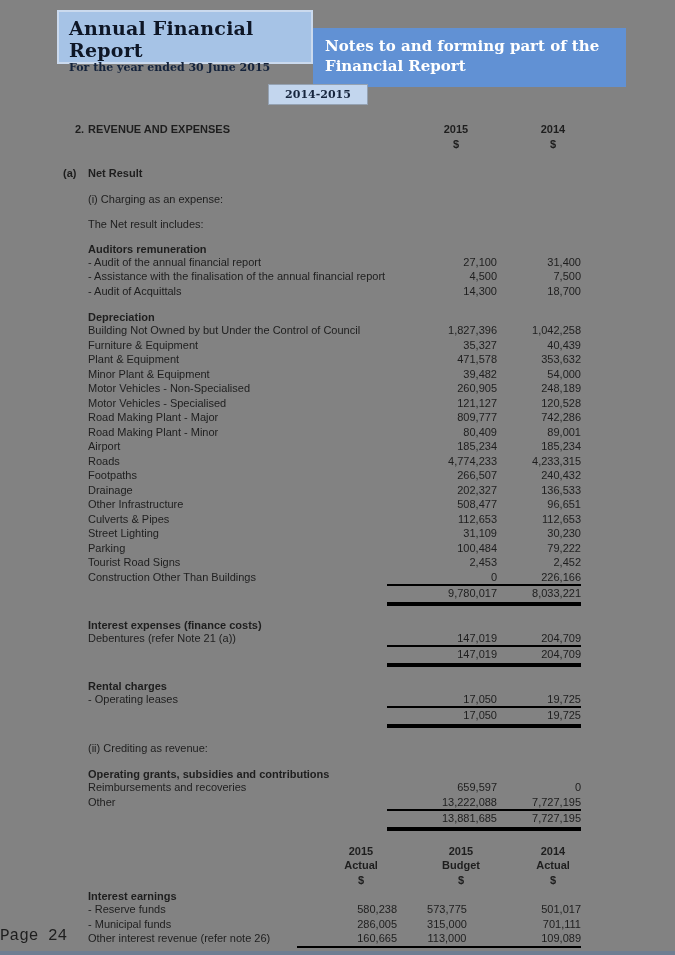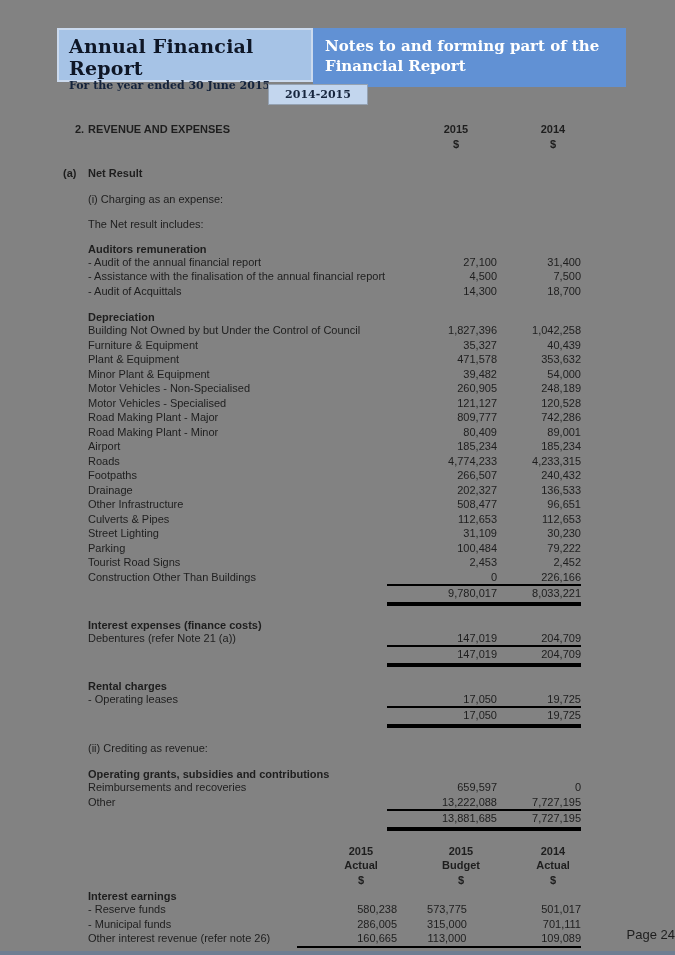--- a/index.html
+++ b/index.html
@@ -8,21 +8,21 @@
     background: var(--page_bg, #828282);
     font-family: "Liberation Sans", "DejaVu Sans", sans-serif;
     color:#1e1e1e;
     position:relative;
     overflow:hidden;
   }
   .page { position:absolute; inset:0; }
 
   
   .title-box {
-    position:absolute; left:57px; top:28px; width:232px; height:38px;
+    position:absolute; left:57px; top:10px; width:232px; height:38px;
     background: var(--title_box_bg, #a6c3e6);
     border:2px solid var(--title_box_border, #cbdaee);
     padding:5px 10px 7px 10px;
     z-index:2;
   }
   .title-box h1 {
     margin:0; font:bold 19px/22px "DejaVu Serif", "Liberation Serif", serif;
     color:#0e1626; letter-spacing:0.2px;
   }
   .title-box .sub {
@@ -72,21 +72,21 @@
   .t3 .thead-cell.c0 { width:100px; }
   .t3 .thead-cell.c1 { width:100px; }
   .t3 .thead-cell.c2 { width:84px; }
   .ul-last .rows .row:last-child .v { border-bottom:2px solid #000; }
   .row.total .v { border-bottom:4px solid #000; padding-bottom:1px; }
   .thead { margin-bottom:15px; }
   .bt-head { margin-bottom:3px; }
 
   .footer {
     position:absolute; left:0; right:0; top:927px;
-    text-align:right; font-size:13px; color:#1e1e1e;
+    text-align:left; font-size:16px; color:#1e1e1e;font-family:Liberation Mono, monospace;
   }
   .bottom-strip {
     position:absolute; left:0; right:0; bottom:0; height:4px;
     background:#6f7e92;
   }
 </style>
 </head>
 <body>
 
 <div class="page">

